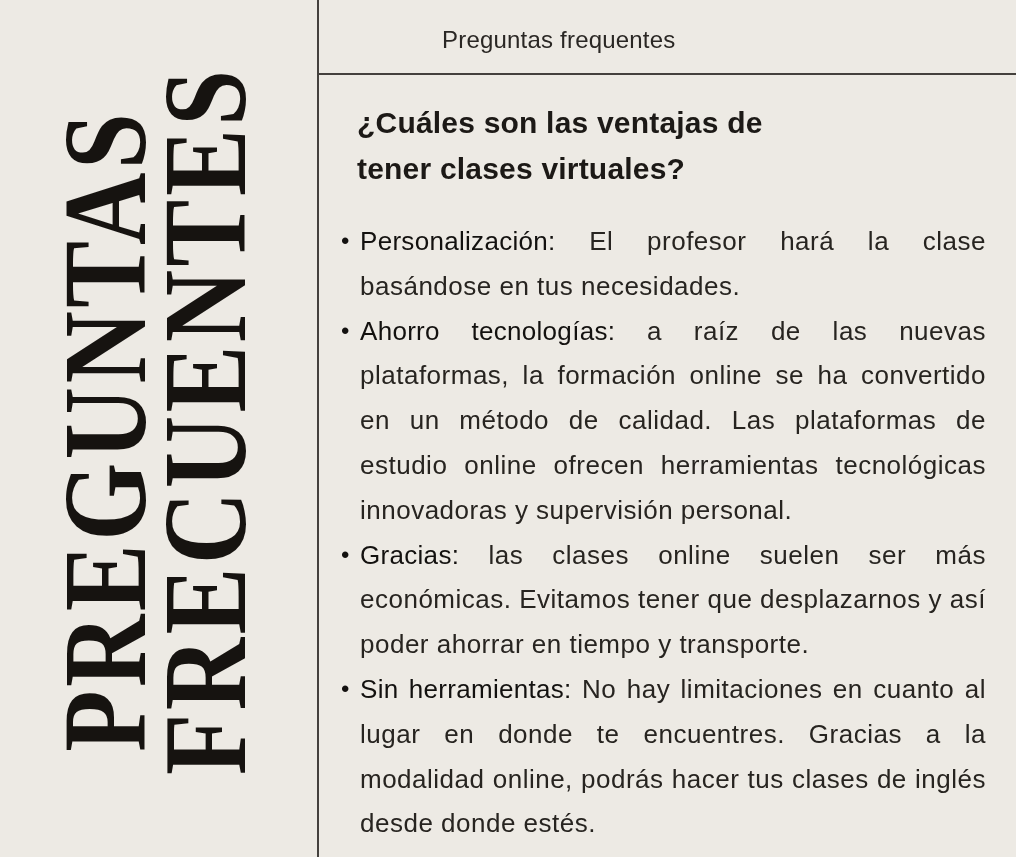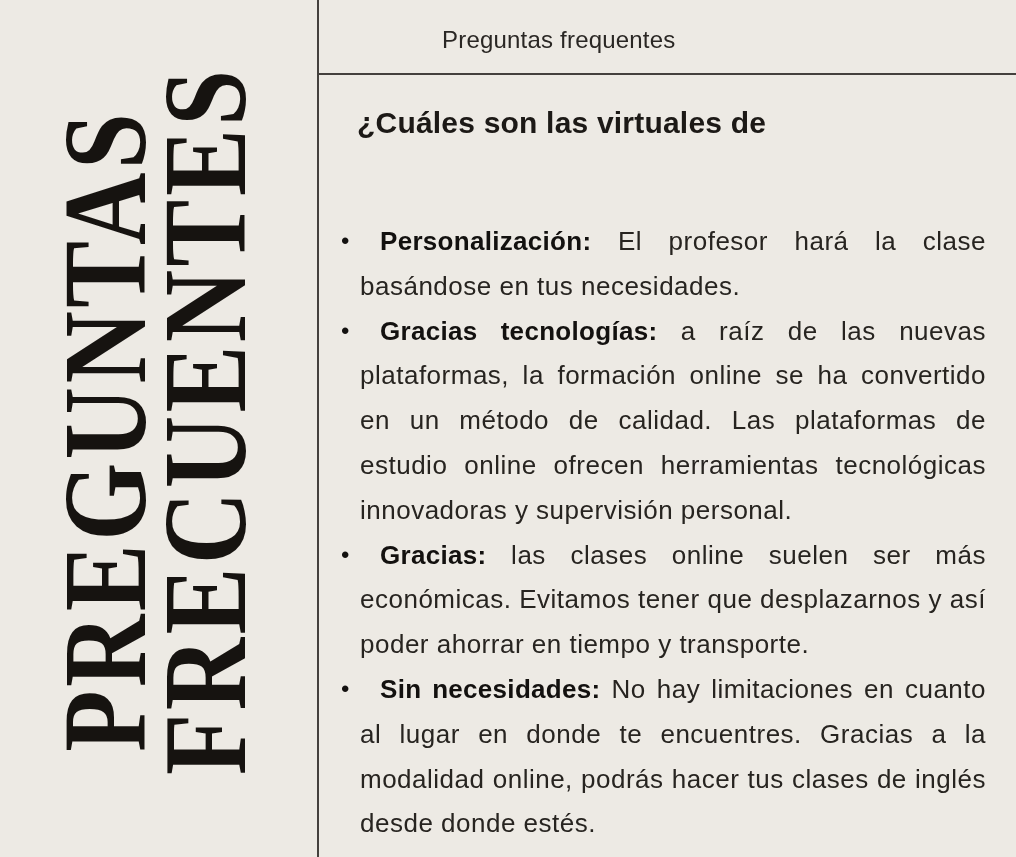--- a/index.html
+++ b/index.html
@@ -85,43 +85,42 @@
     padding-left:19px;
     text-align:justify;
   }
   .bullets .marker{
     position:absolute;
     left:0;top:0;
     font-size:24px;
     color:var(--strong-color);
   }
   .bullets strong{
-    font-weight:700;
+    font-weight:400;
     color:var(--strong-color);
     letter-spacing:0.3px;
-    margin-left:20px;
   }
 </style>
 </head>
 <body>
 
 <div class="canvas">
 
   <div class="vertical-title">
     <div>PREGUNTAS</div>
     <div>FRECUENTES</div>
   </div>
 
   <div class="v-divider"></div>
   <div class="h-divider"></div>
 
   <div class="header-label">Preguntas frequentes</div>
 
-  <h1 class="question"><span>¿Cuáles son las virtuales de</span><br></h1>
+  <h1 class="question"><span>¿Cuáles son las ventajas de</span><br><span>tener clases virtuales?</span></h1>
 
   <ul class="bullets">
     <li><span class="marker">•</span><strong>Personalización:</strong> <span>El profesor hará la clase basándose en tus necesidades.</span></li>
-    <li><span class="marker">•</span><strong>Gracias tecnologías:</strong> <span>a raíz de las nuevas plataformas, la formación online se ha convertido en un método de calidad. Las plataformas de estudio online ofrecen herramientas tecnológicas innovadoras y supervisión personal.</span></li>
+    <li><span class="marker">•</span><strong>Ahorro tecnologías:</strong> <span>a raíz de las nuevas plataformas, la formación online se ha convertido en un método de calidad. Las plataformas de estudio online ofrecen herramientas tecnológicas innovadoras y supervisión personal.</span></li>
     <li><span class="marker">•</span><strong>Gracias:</strong> <span>las clases online suelen ser más económicas. Evitamos tener que desplazarnos y así poder ahorrar en tiempo y transporte.</span></li>
-    <li><span class="marker">•</span><strong>Sin necesidades:</strong> <span>No hay limitaciones en cuanto al lugar en donde te encuentres. Gracias a la modalidad online, podrás hacer tus clases de inglés desde donde estés.</span></li>
+    <li><span class="marker">•</span><strong>Sin herramientas:</strong> <span>No hay limitaciones en cuanto al lugar en donde te encuentres. Gracias a la modalidad online, podrás hacer tus clases de inglés desde donde estés.</span></li>
   </ul>
 
 </div>
 
 </body></html>

